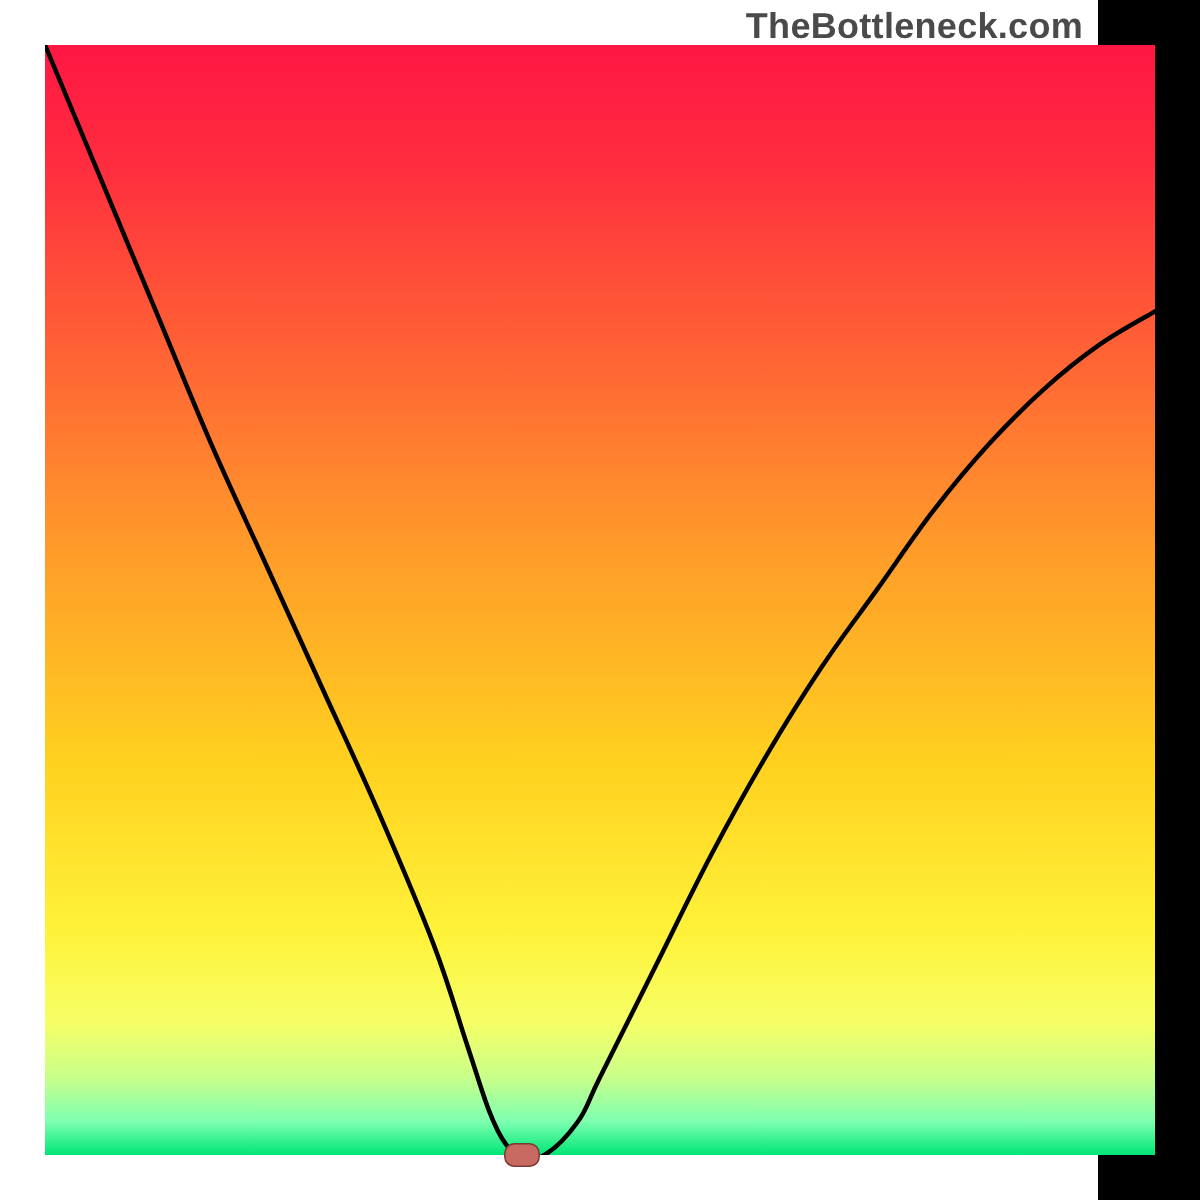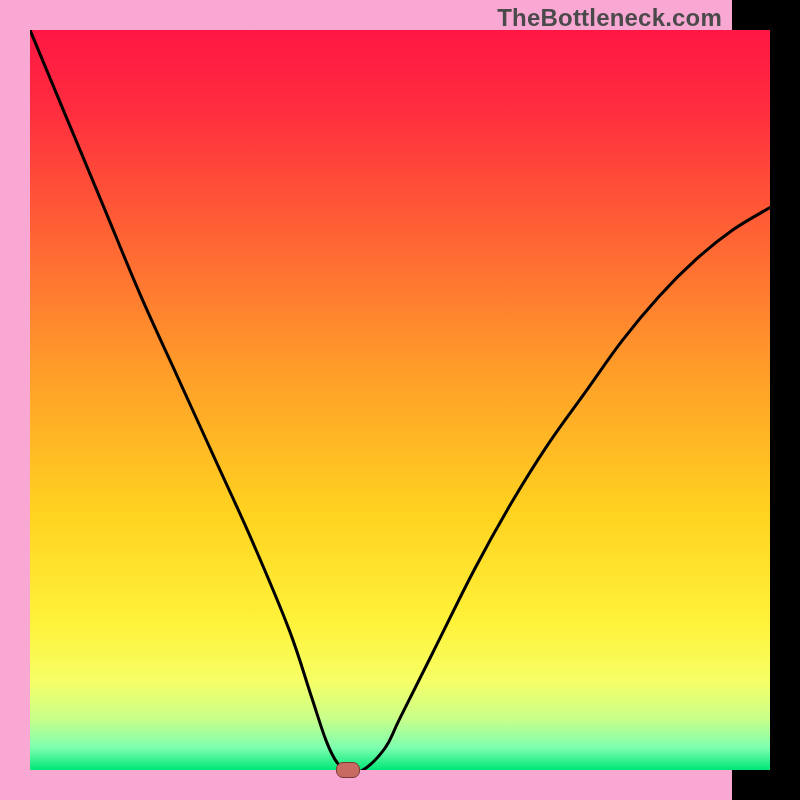--- a/index.html
+++ b/index.html
@@ -8,21 +8,21 @@
     width: 800px;
     height: 800px;
     overflow: hidden;
     font-family: Arial, Helvetica, sans-serif;
     background: #000;
   }
   .frame {
     position: relative;
     width: 732px;
     height: 800px;
-    background: #f9a8d4;
+    background: #ffffff;
   }
   .watermark {
     position: absolute;
     top: 4px;
     right: 10px;
     font-size: 24px;
     font-weight: 600;
     color: #4a4a4a;
     letter-spacing: 0.2px;
     user-select: none;

